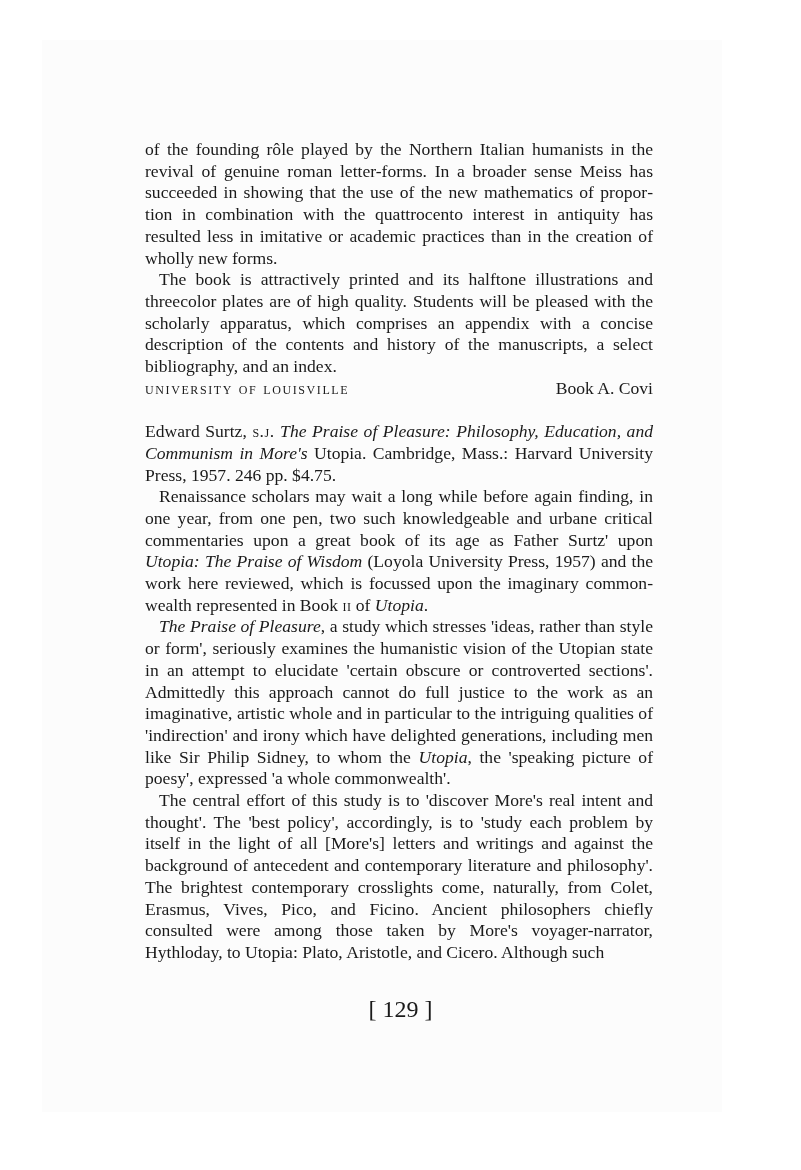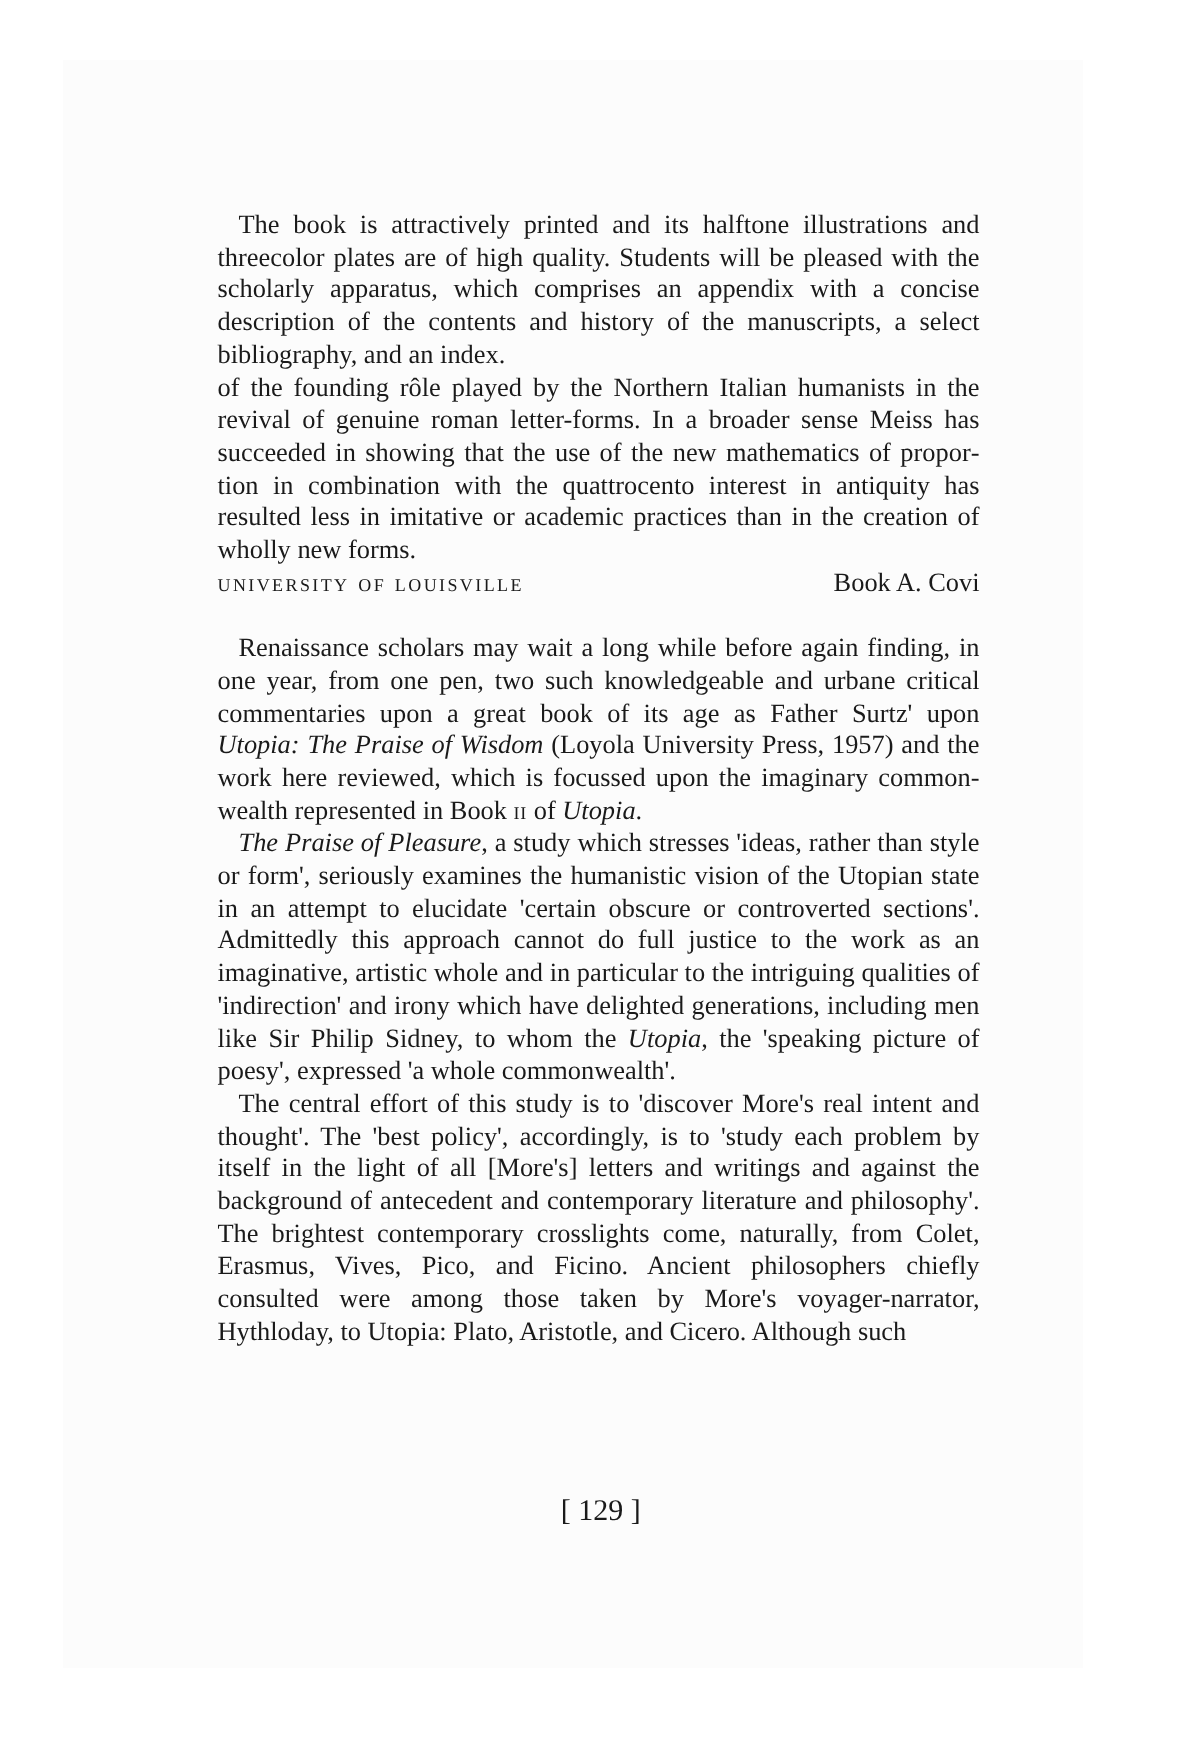--- a/index.html
+++ b/index.html
@@ -63,41 +63,42 @@
     .review-head {
       margin: 0;
     }
     i { font-style: italic; }
     .page-number {
       position: absolute;
       left: 0;
       width: 801px;
       top: 996px;
       text-align: center;
-      font-size: 20px;
+      font-size: 24px;
     }
   </style>
 </head>
 <body>
 
 <div class="page"></div>
 
 <div class="text-block">
 
+  <p class="para">of the founding rôle played by the Northern Italian humanists in the revival of genuine roman letter-forms. In a broader sense Meiss has succeeded in showing that the use of the new mathematics of propor­tion in combination with the quattrocento interest in antiquity has resulted less in imitative or academic practices than in the creation of wholly new forms.</p>
+
   <p class="para indent">The book is attractively printed and its halftone illustrations and threecolor plates are of high quality. Students will be pleased with the scholarly apparatus, which comprises an appendix with a concise description of the contents and history of the manuscripts, a select bibliography, and an index.</p>
-
-  <p class="para">of the founding rôle played by the Northern Italian humanists in the revival of genuine roman letter-forms. In a broader sense Meiss has succeeded in showing that the use of the new mathematics of propor­tion in combination with the quattrocento interest in antiquity has resulted less in imitative or academic practices than in the creation of wholly new forms.</p>
 
   <div class="sig-line">
     <span class="smallcaps">University of Louisville</span>
     <span>Book A. Covi</span>
   </div>
 
   <div class="gap"></div>
 
+  <p class="para review-head"><span>Edward Surtz, </span><span class="sj">s.j.</span><i> The Praise of Pleasure: Philosophy, Education, and Communism in More's</i><span> Utopia. Cambridge, Mass.: Harvard Univer­sity Press, 1957. 246 pp. $4.75.</span></p>
 
   <p class="para indent"><span>Renaissance scholars may wait a long while before again finding, in one year, from one pen, two such knowledgeable and urbane criti­cal commentaries upon a great book of its age as Father Surtz' upon </span><i>Utopia: The Praise of Wisdom</i><span> (Loyola University Press, 1957) and the work here reviewed, which is focussed upon the imaginary common­wealth represented in Book </span><span class="sj">ii</span><span> of </span><i>Utopia</i><span>.</span></p>
 
   <p class="para indent"><i>The Praise of Pleasure</i><span>, a study which stresses 'ideas, rather than style or form', seriously examines the humanistic vision of the Utopian state in an attempt to elucidate 'certain obscure or controverted sec­tions'. Admittedly this approach cannot do full justice to the work as an imaginative, artistic whole and in particular to the intriguing qual­ities of 'indirection' and irony which have delighted generations, in­cluding men like Sir Philip Sidney, to whom the </span><i>Utopia</i><span>, the 'speak­ing picture of poesy', expressed 'a whole commonwealth'.</span></p>
 
   <p class="para indent">The central effort of this study is to 'discover More's real intent and thought'. The 'best policy', accordingly, is to 'study each problem by itself in the light of all [More's] letters and writings and against the background of antecedent and contemporary literature and philoso­phy'. The brightest contemporary crosslights come, naturally, from Colet, Erasmus, Vives, Pico, and Ficino. Ancient philosophers chiefly consulted were among those taken by More's voyager-narrator, Hythloday, to Utopia: Plato, Aristotle, and Cicero. Although such</p>
 
 </div>
 
 <div class="page-number">[ 129 ]</div>

